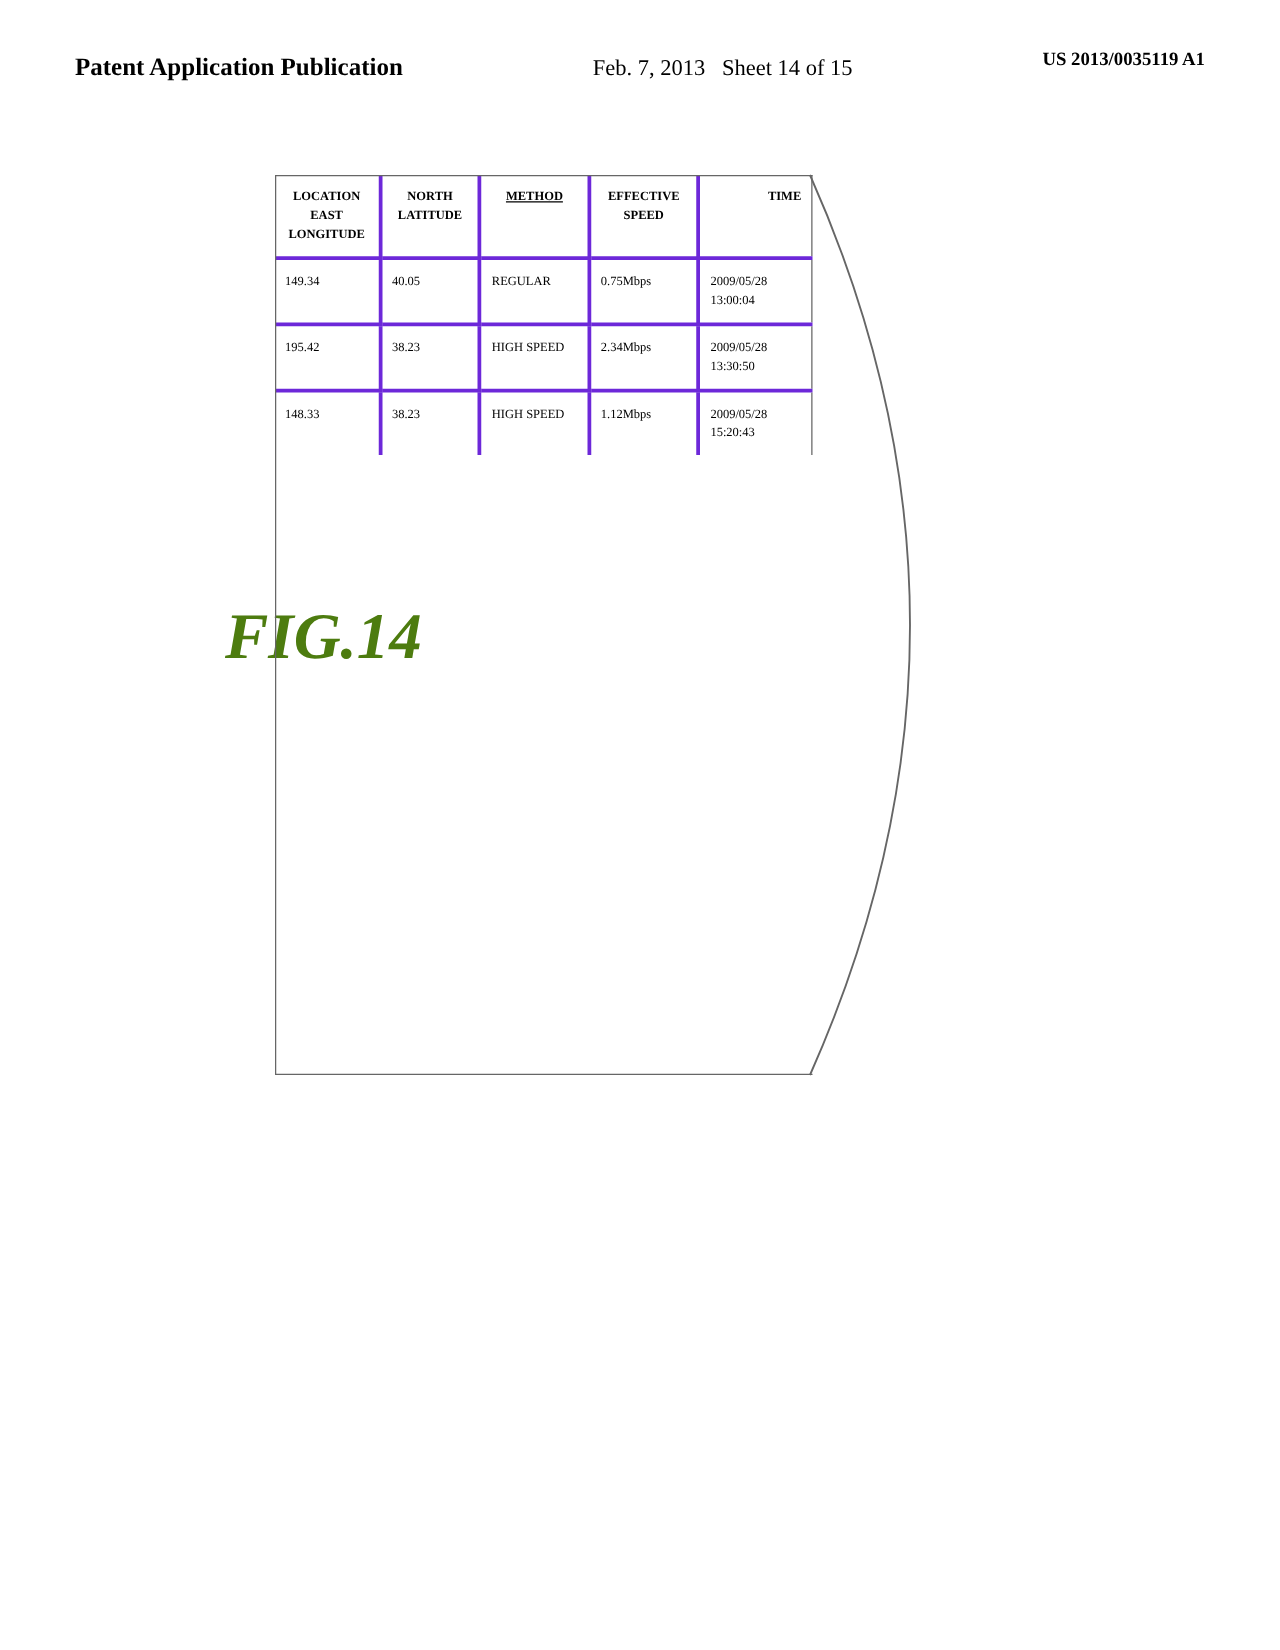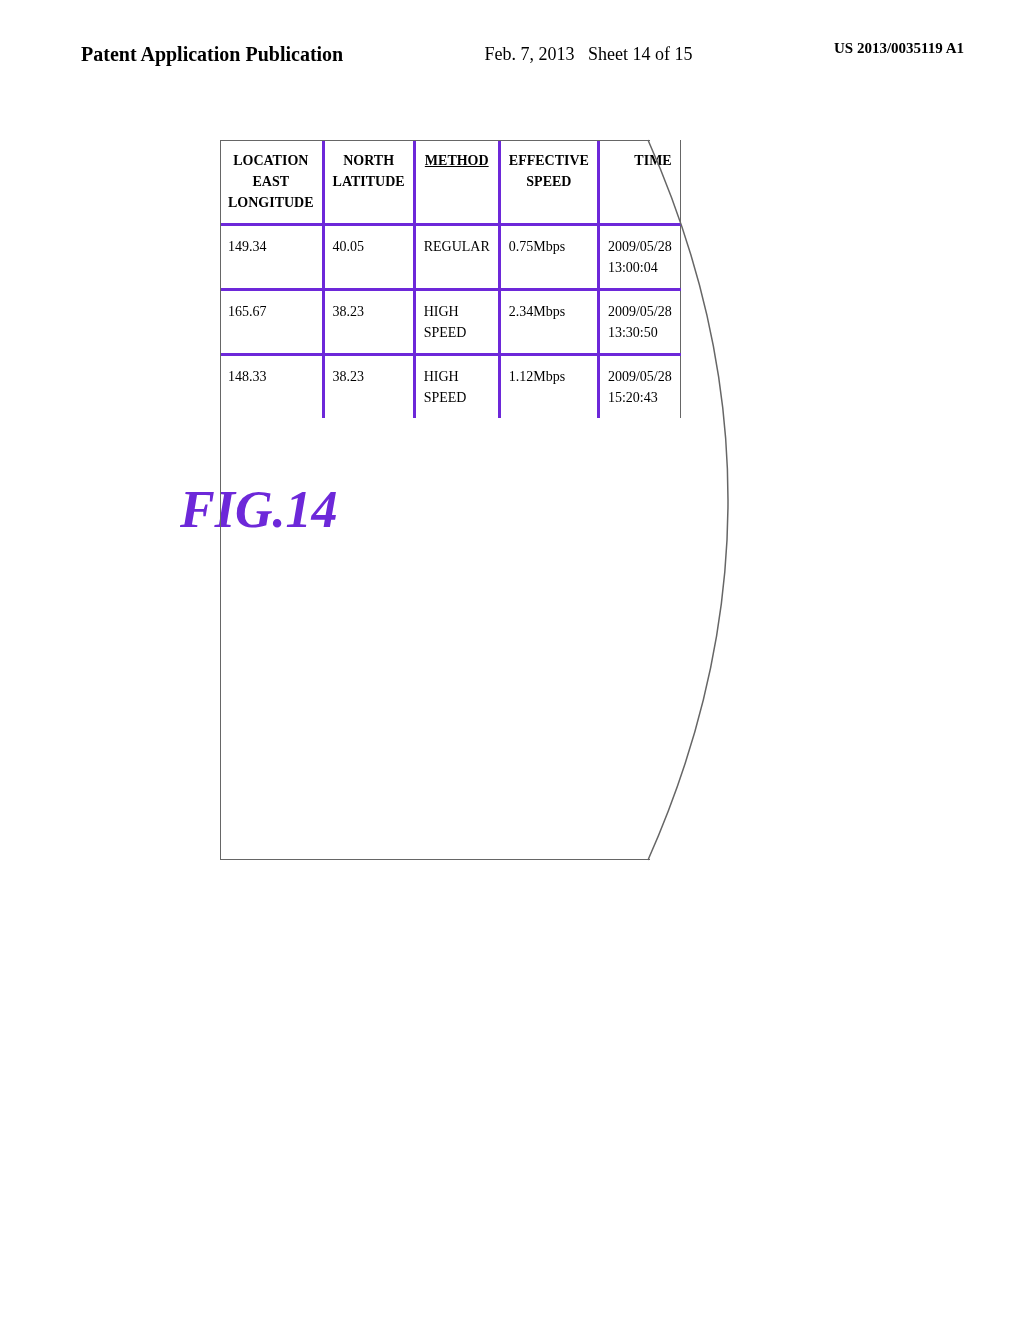--- a/index.html
+++ b/index.html
@@ -22,21 +22,20 @@
       justify-content: space-between;
       align-items: flex-start;
       padding: 40px 60px 20px 60px;
     }
 
     .header-left {
       font-size: 20px;
       font-weight: bold;
       line-height: 1.4;
       max-width: 350px;
-      margin-left: 21px;
     }
 
     .header-center {
       font-size: 18px;
       text-align: left;
       padding-top: 4px;
     }
 
     .header-right {
       font-size: 15px;
@@ -44,21 +43,21 @@
       text-align: left;
     }
 
     .figure-label {
       position: absolute;
       left: 180px;
       top: 480px;
       font-size: 52px;
       font-weight: bold;
       font-style: italic;
-      color: #6d28d9;
+      color: #4d7c0f;
       writing-mode: horizontal-tb;
     }
 
     .col-location {
       width: 90px;
     }
 
     .col-method {
       width: 110px;
       text-decoration: underline;
@@ -93,21 +92,21 @@
       border-right: none;
     }
 
     .table-content {
       width: 100%;
     }
 
     .table-content table {
       width: 430px;
       border-collapse: collapse;
-      font-size: 14px;
+      font-size: 10px;
     }
 
     .table-content table th,
     .table-content table td {
       border: 3px solid #6d28d9;
       padding: 10px 8px;
       vertical-align: top;
       line-height: 1.5;
     }
 
@@ -183,21 +182,21 @@
       </thead>
       <tbody id="table-body">
       <tr>
             <td>149.34</td>
             <td>40.05</td>
             <td>REGULAR</td>
             <td>0.75Mbps</td>
             <td>2009/05/28 13:00:04</td>
           </tr>
           <tr>
-            <td>165.67</td>
+            <td>195.42</td>
             <td>38.23</td>
             <td>HIGH SPEED</td>
             <td>2.34Mbps</td>
             <td>2009/05/28 13:30:50</td>
           </tr>
           <tr>
             <td>148.33</td>
             <td>38.23</td>
             <td>HIGH SPEED</td>
             <td>1.12Mbps</td>

